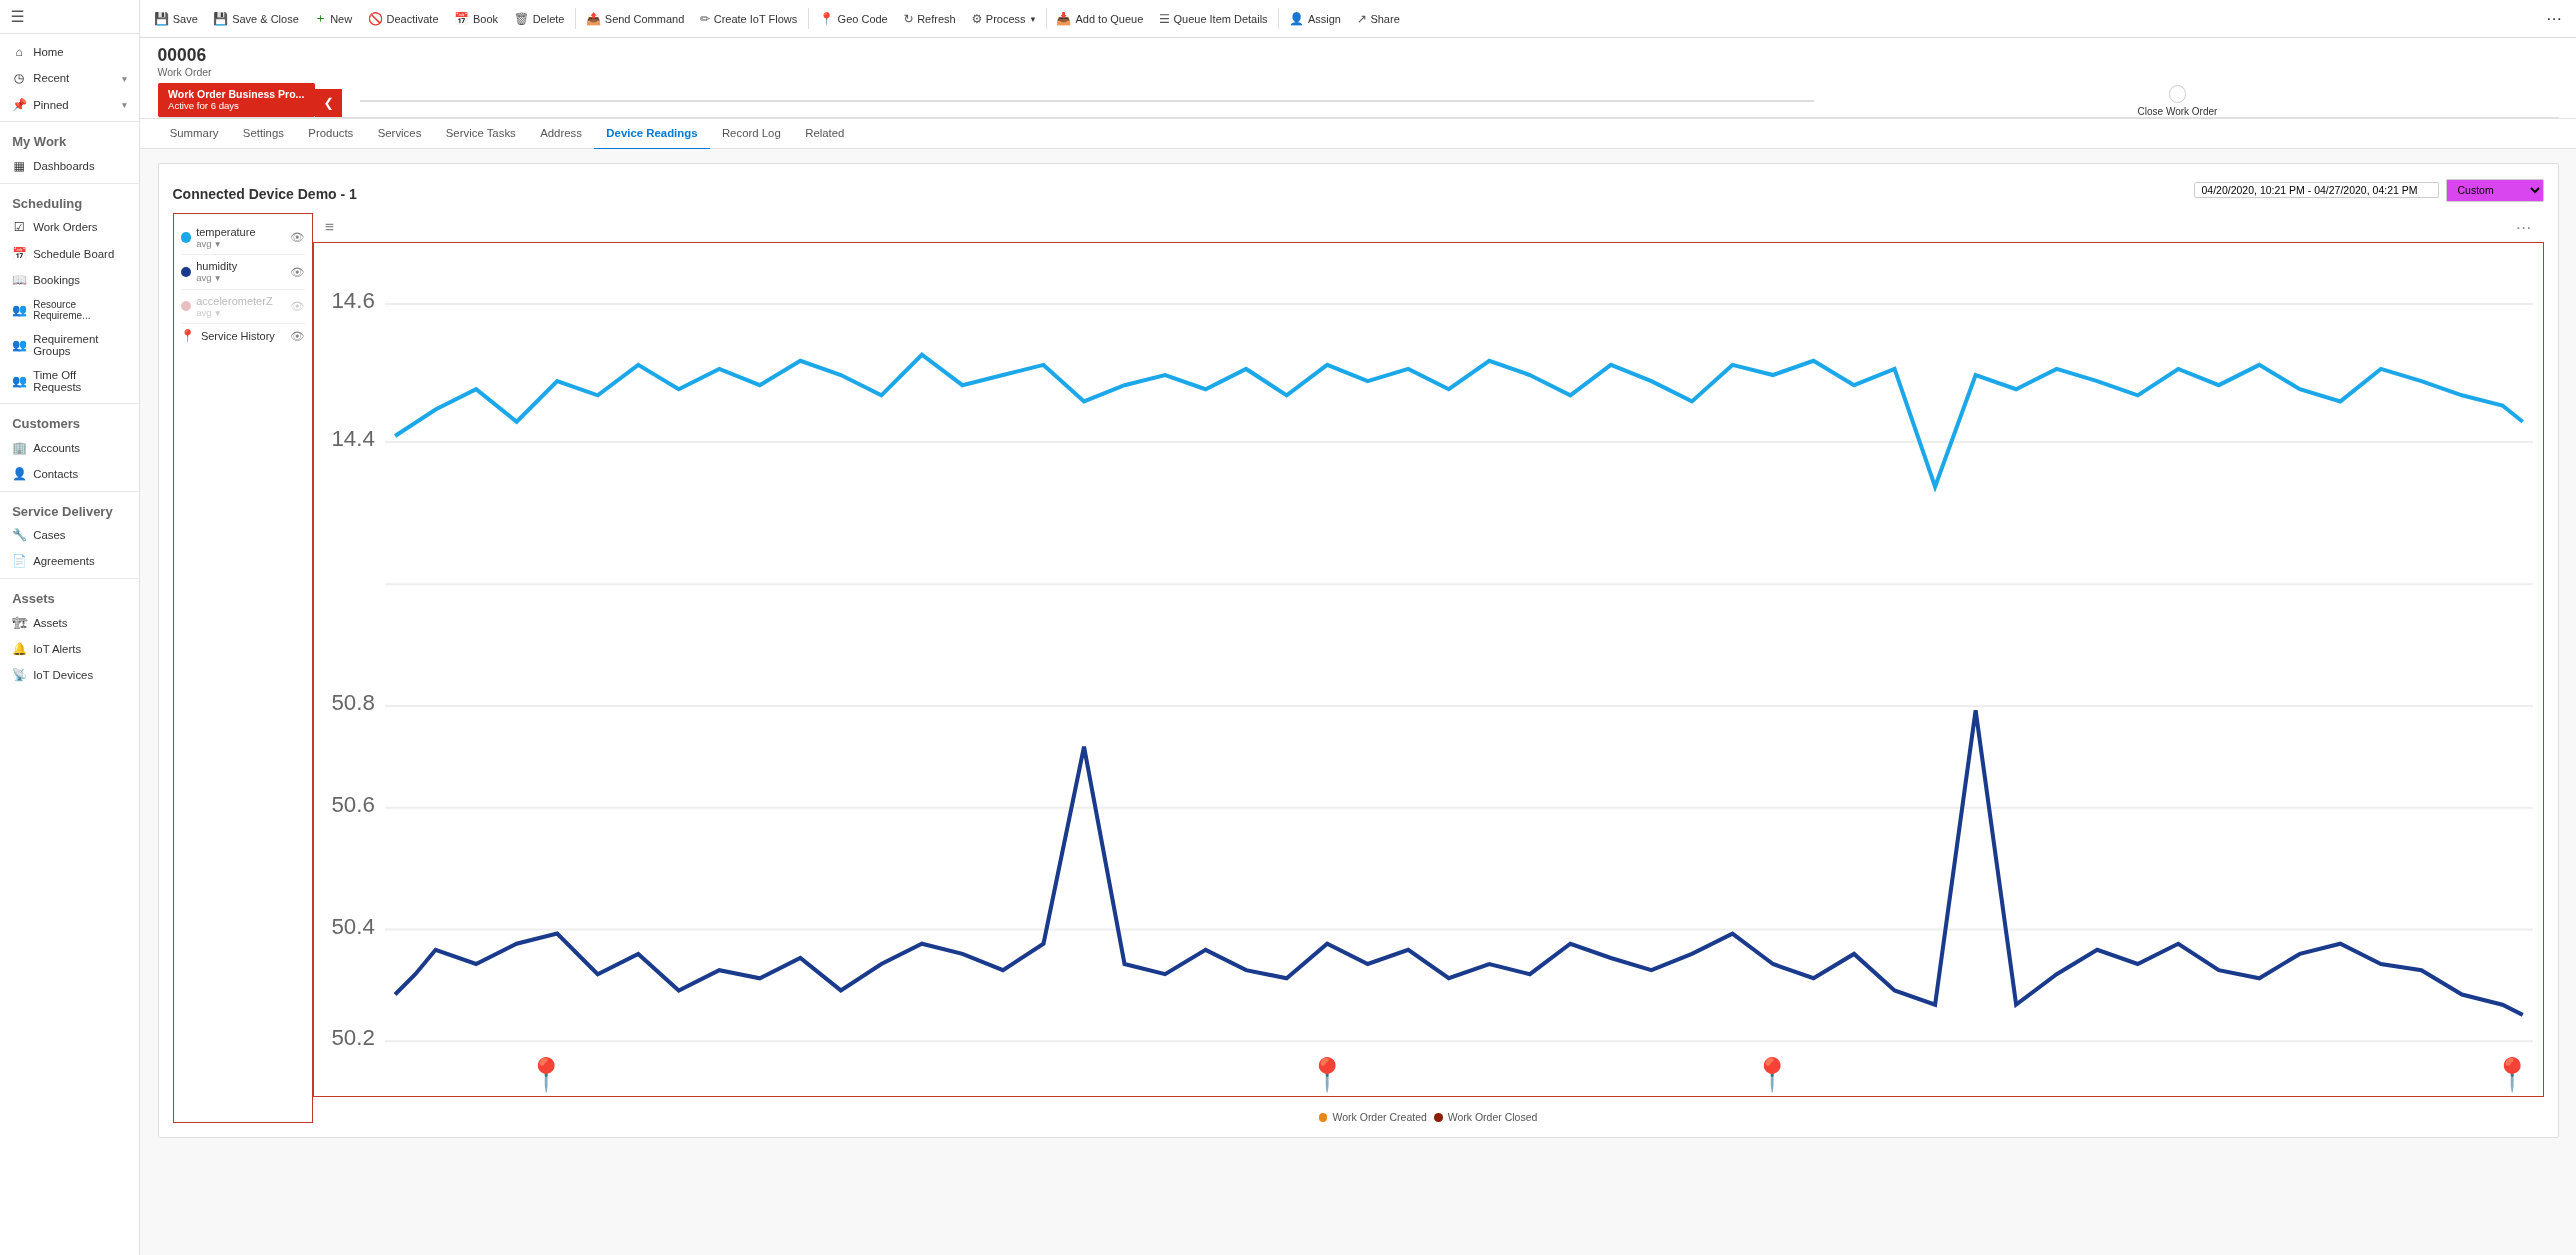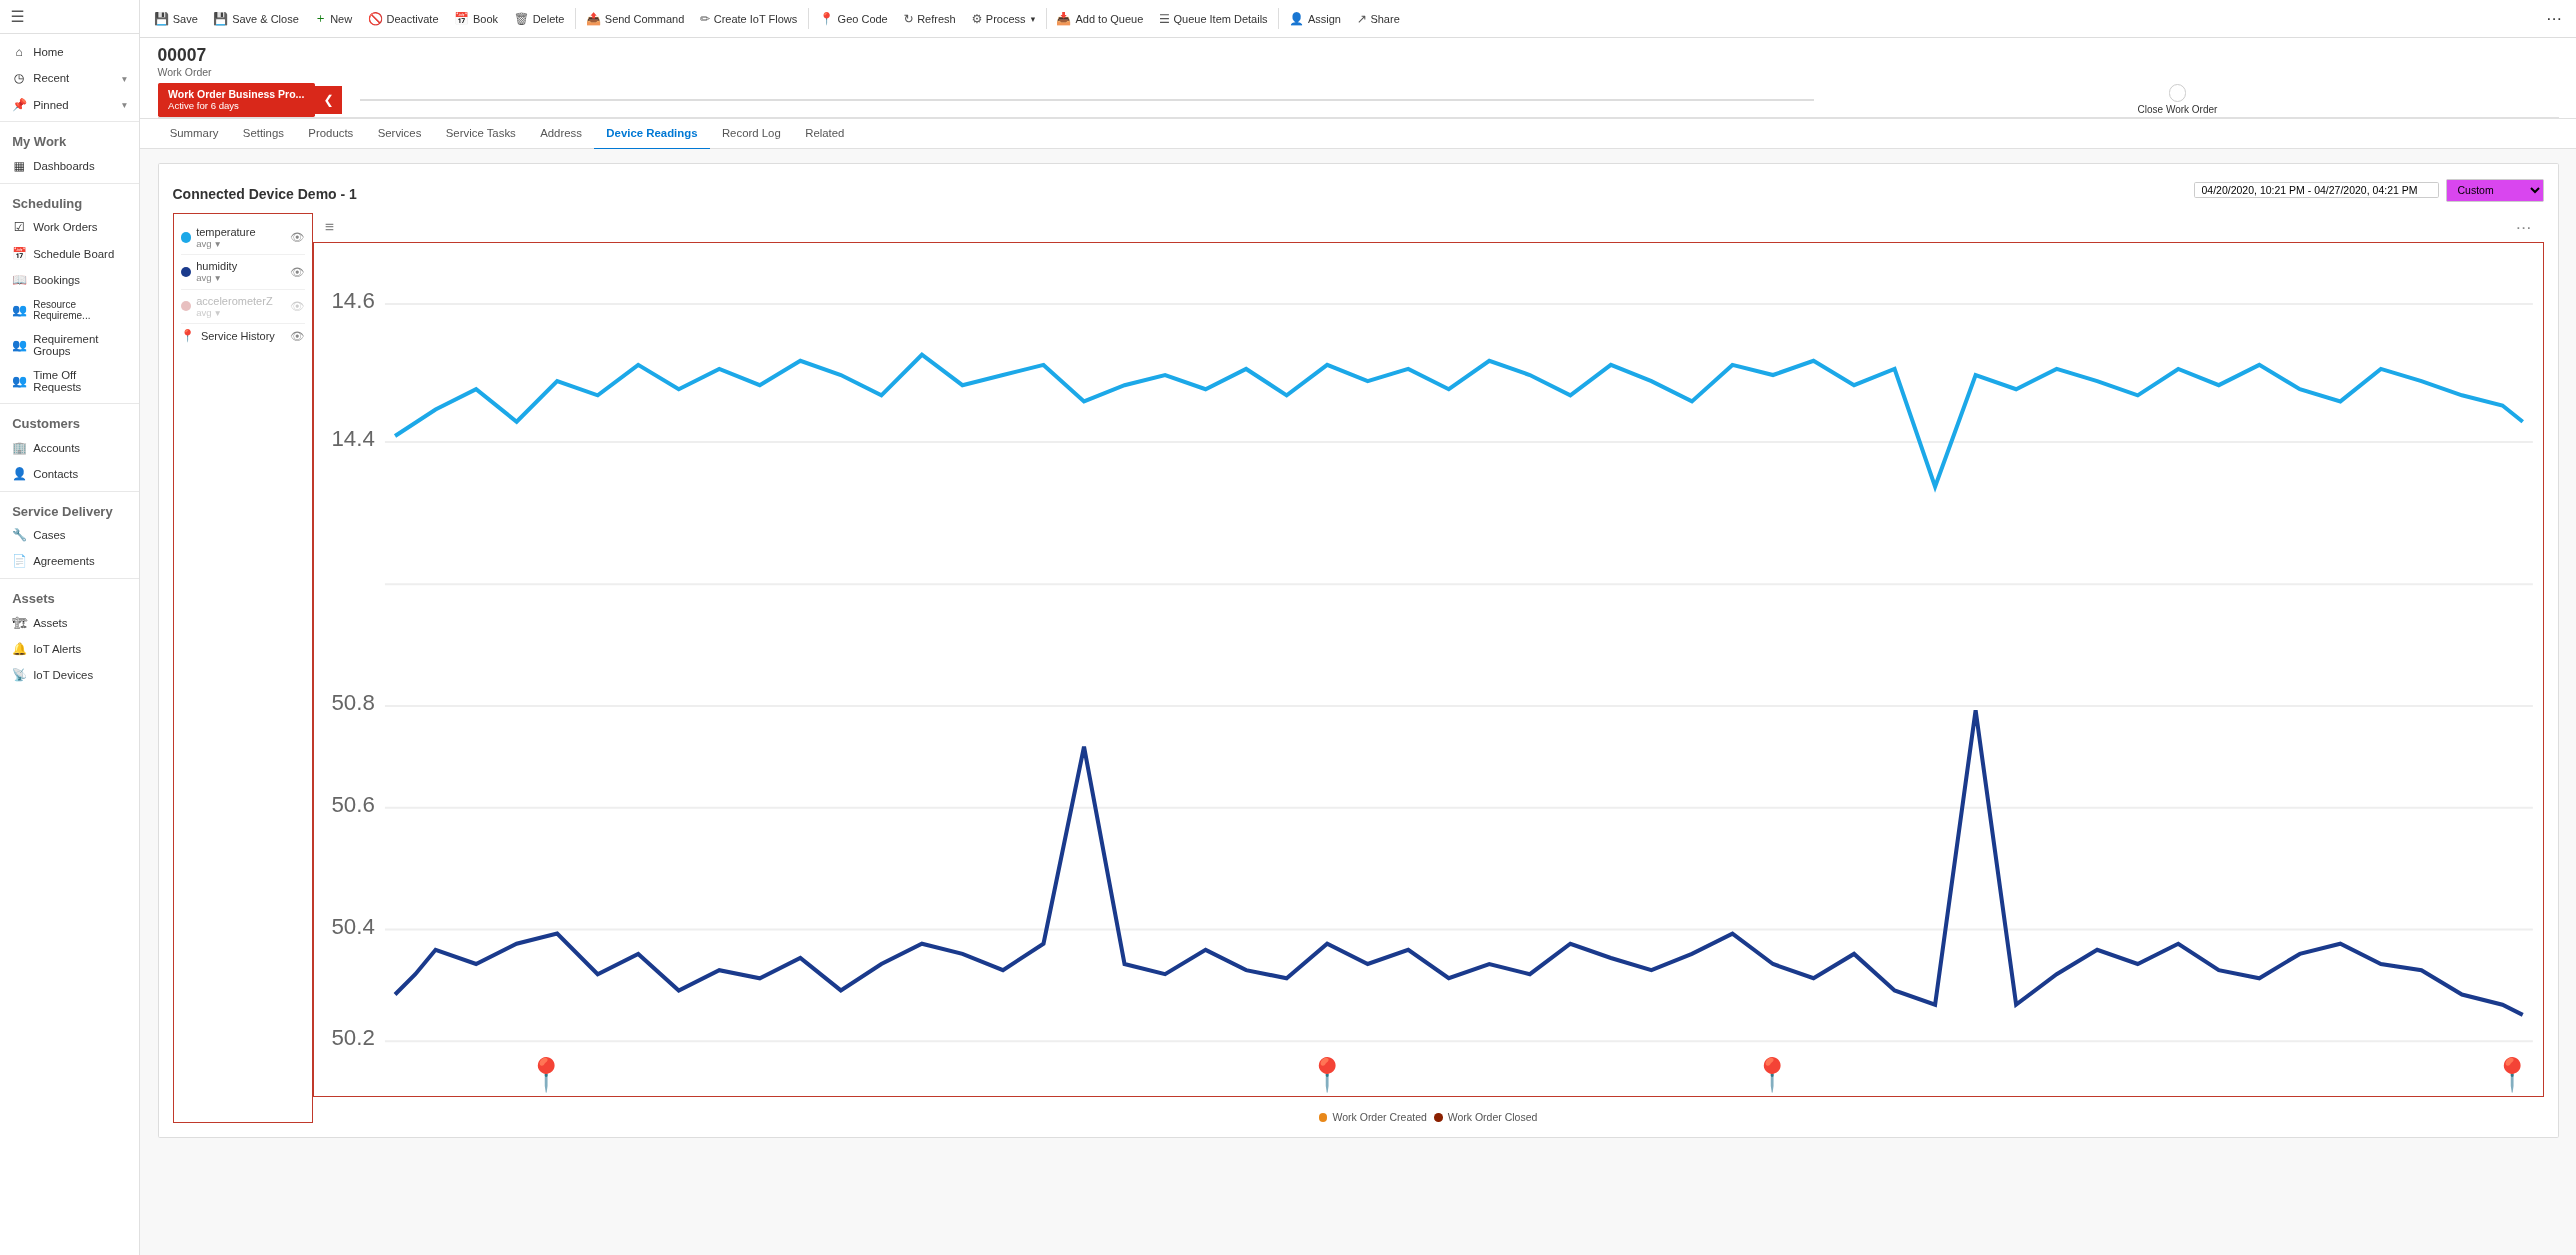--- a/index.html
+++ b/index.html
@@ -84,21 +84,21 @@
     .chart-footer-item { display: flex; align-items: center; gap: 5.2px; font-size: 10.5px; color: #555; }
     .footer-dot { width: 8.7px; height: 8.7px; border-radius: 50%; }
     .footer-dot.orange { background: #e8881a; }
     .footer-dot.darkred { background: #8b2000; }
 
     .chart-area-wrapper { display: flex; flex-direction: column; flex: 1; }
     .chart-top-icon { padding: 3.5px 7px; }
     .chart-more { font-size: 15.7px; color: #888; cursor: pointer; text-align: right; padding: 3.5px 7px; }
     .chart-top-row { display: flex; align-items: center; justify-content: space-between; padding: 1.7px 5.2px; }
 
-    .bpf-section { display: flex; align-items: center; background: #fff; border-bottom: 0.9px solid #e0e0e0; flex-shrink: 0; }
+    .bpf-section { display: flex; align-items: flex-end; background: #fff; border-bottom: 0.9px solid #e0e0e0; flex-shrink: 0; }
   </style>
 </head>
 <body>
 
 <div class="sidebar">
   <div class="sidebar-top">
     <span class="hamburger">☰</span>
   </div>
   <div class="sidebar-nav">
     <div class="sidebar-item">
@@ -254,21 +254,21 @@
       <span>Assign</span>
     </button>
     <button class="toolbar-btn">
       <span class="tb-icon">↗</span>
       <span>Share</span>
     </button>
     <span class="toolbar-more">⋯</span>
   </div>
 
   <div class="record-header">
-    <div class="record-id">00007</div>
+    <div class="record-id">00006</div>
     <div class="record-type">Work Order</div>
 
     <div class="bpf-section">
       <div class="bpf-active">
         <div style="font-size:10.5px;font-weight:600;">Work Order Business Pro...</div>
         <div style="font-size:9.6px;font-weight:400;">Active for 6 days</div>
       </div>
       <div class="bpf-chevron">❮</div>
       <div class="bpf-steps">
 

